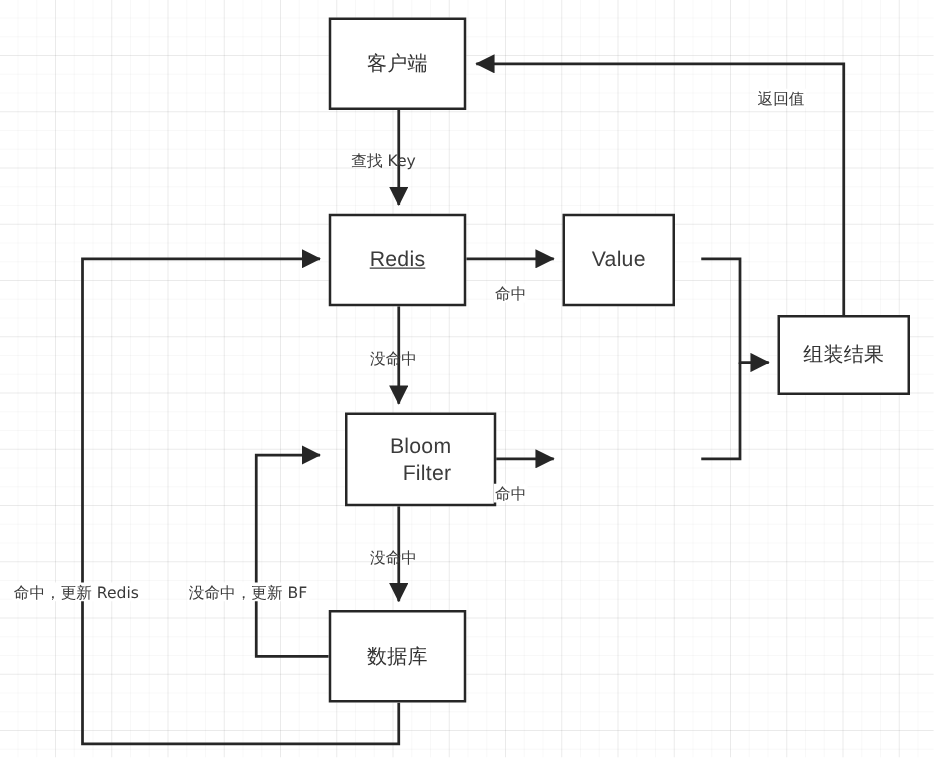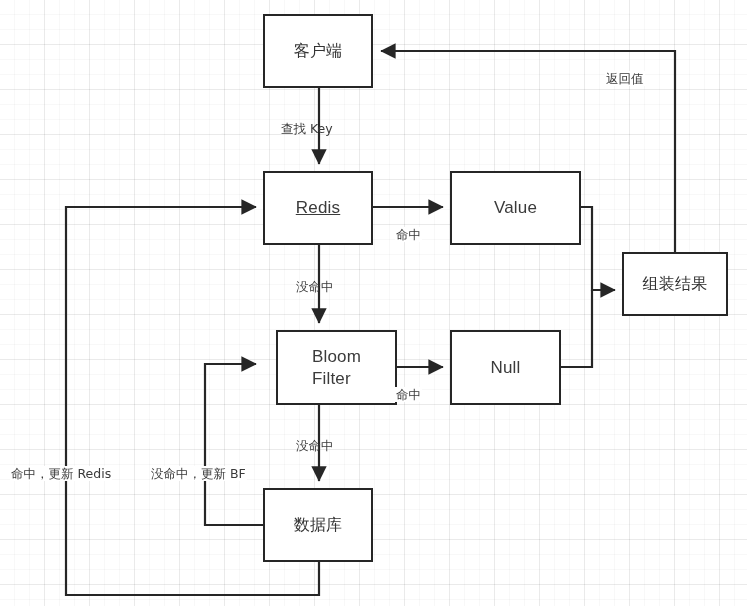--- a/index.html
+++ b/index.html
@@ -30,21 +30,21 @@
     height: 606px;
   }
   .node {
     position: absolute;
     box-sizing: border-box;
     border: 2px solid #262626;
     background: #ffffff;
     display: flex;
     align-items: center;
     justify-content: center;
-    text-align: left;
+    text-align: right;
     color: #3b3b3b;
     font-size: 17px;
     line-height: 22px;
     letter-spacing: 0.2px;
     white-space: pre-line;
   }
   .node.cjk {
     font-family: "DejaVu Sans", "Liberation Sans", sans-serif;
     font-size: 16px;
     color: #333333;
@@ -95,26 +95,25 @@
       <path d="M 319 562 L 319 595 L 66 595 L 66 207 L 256 207" marker-end="url(#arrow)"></path>
 
       <path d="M 263 525 L 205 525 L 205 364 L 256 364" marker-end="url(#arrow)"></path>
     </g>
   </svg>
 
   <div class="node cjk" style="left:263px; top:14px; width:110px; height:74px;">客户端</div>
 
   <div class="node" style="left:263px; top:171px; width:110px; height:74px;text-decoration:underline;">Redis</div>
 
-  <div class="node" style="left:450px; top:171px; width:131px; height:74px;">Value</div>
+  <div class="node" style="left:450px; top:171px; width:90px; height:74px;">Value</div>
 
   <div class="node" style="left:276px; top:330px; width:121px; height:75px;">Bloom
 Filter</div>
 
-  <div class="node" style="left:450px; top:330px; width:111px; height:75px;">Null</div>
 
   <div class="node cjk" style="left:622px; top:252px; width:106px; height:64px;">组装结果</div>
 
   <div class="node cjk" style="left:263px; top:488px; width:110px; height:74px;">数据库</div>
 
   <div class="edge-label" style="left:281px; top:121px;">查找 Key</div>
 
   <div class="edge-label on-line" style="left:395px; top:199px;">命中</div>
 
   <div class="edge-label" style="left:296px; top:279px;">没命中</div>

